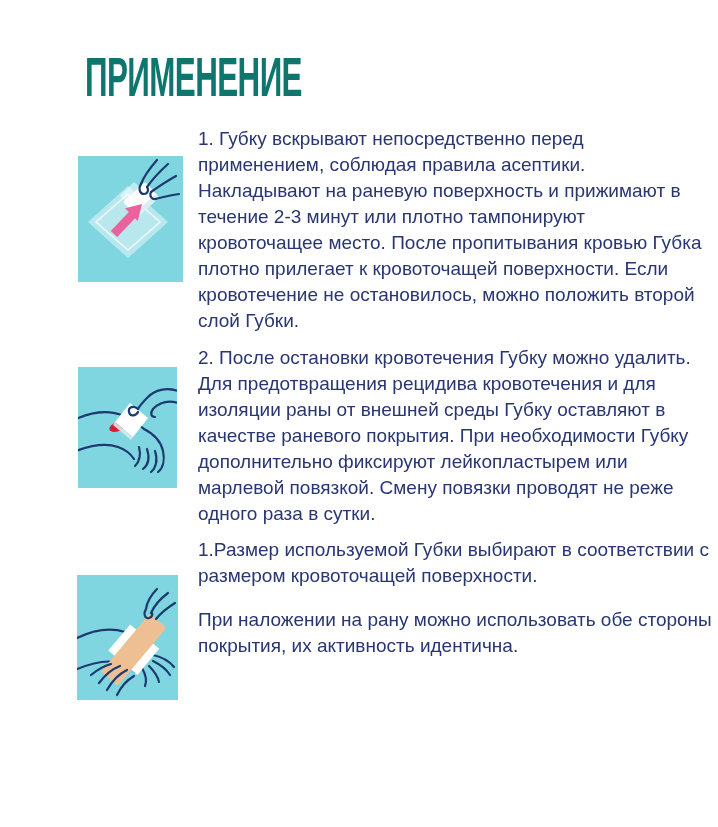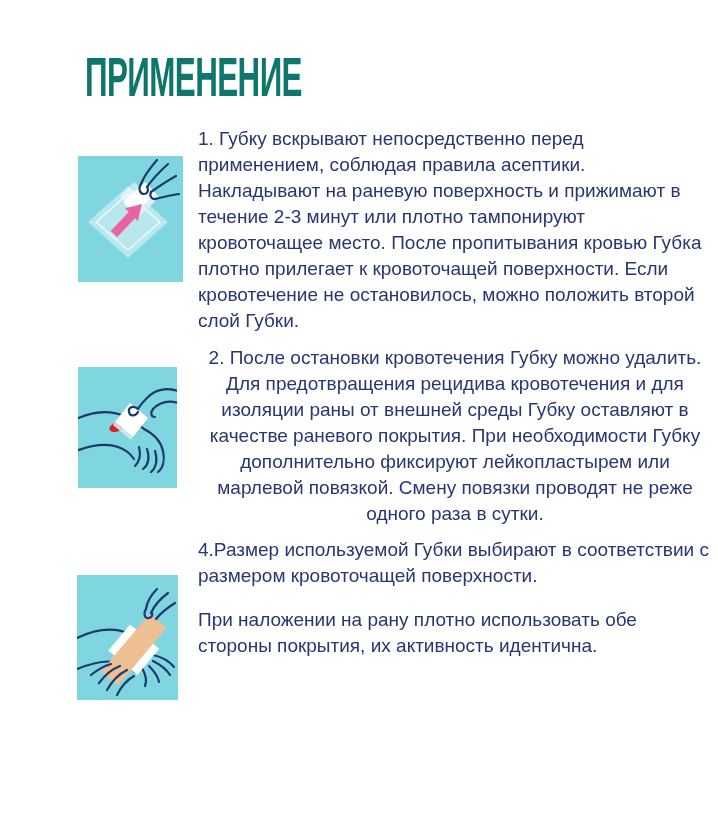--- a/index.html
+++ b/index.html
@@ -5,21 +5,21 @@
   html,body{margin:0;padding:0;background:#ffffff;}
   .page{position:relative;width:718px;height:827px;background:#ffffff;overflow:hidden;
         font-family:"Liberation Sans",sans-serif;}
   .title{position:absolute;left:85px;top:50px;margin:0;font-size:55px;font-weight:bold;
          color:#0f766e;line-height:1;white-space:nowrap;}
   .title-inner{display:inline-block;transform:scaleX(0.57);transform-origin:left center;
                letter-spacing:-1px;}
   .para{position:absolute;left:194px;width:514px;margin:4px;font-size:19px;line-height:26px;
         color:#293672;}
   .p1{top:122px;}
-  .p2{top:341px;text-align:center;}
+  .p2{top:341px;}
   .p3{top:533px;}
   .p4{top:603px;}
   .p5{top:675px;}
   .illus{position:absolute;}
   .illus svg{display:block;}
   .illus1{left:78px;top:156px;width:105px;height:126px;}
   .illus2{left:78px;top:367px;width:99px;height:121px;}
   .illus3{left:77px;top:575px;width:101px;height:125px;}
   .lineart{stroke:#1D3A6E;stroke-width:2.2;fill:none;stroke-linecap:round;stroke-linejoin:round;}
 </style>
@@ -103,16 +103,16 @@
         <path d="M22,108 C28,100 35,94 43,91"></path>
         <path d="M30,115 C35,106 42,99 50,95"></path>
         <path d="M40,120 C44,112 50,105 57,101"></path>
         <path d="M14,100 C20,95 27,91 34,89"></path>
       </g>
     </svg>
   </div>
 
   <p class="para p1">1. Губку вскрывают непосредственно перед применением, соблюдая правила асептики. Накладывают на раневую поверхность и прижимают в течение 2-3 минут или плотно тампонируют кровоточащее место. После пропитывания кровью Губка плотно прилегает к кровоточащей поверхности. Если кровотечение не остановилось, можно положить второй слой Губки.</p>
   <p class="para p2">2. После остановки кровотечения Губку можно удалить. Для предотвращения рецидива кровотечения и для изоляции раны от внешней среды Губку оставляют в качестве раневого покрытия. При необходимости Губку дополнительно фиксируют лейкопластырем или марлевой повязкой.  Смену повязки проводят не реже одного раза в сутки.</p>
-  <p class="para p3">4.Размер используемой Губки выбирают в соответствии с размером кровоточащей поверхности.</p>
-  <p class="para p4">При наложении на рану плотно использовать обе стороны покрытия, их активность идентична.</p>
+  <p class="para p3">1.Размер используемой Губки выбирают в соответствии с размером кровоточащей поверхности.</p>
+  <p class="para p4">При наложении на рану можно использовать обе стороны покрытия, их активность идентична.</p>
 
 </div>
 
 </body></html>

